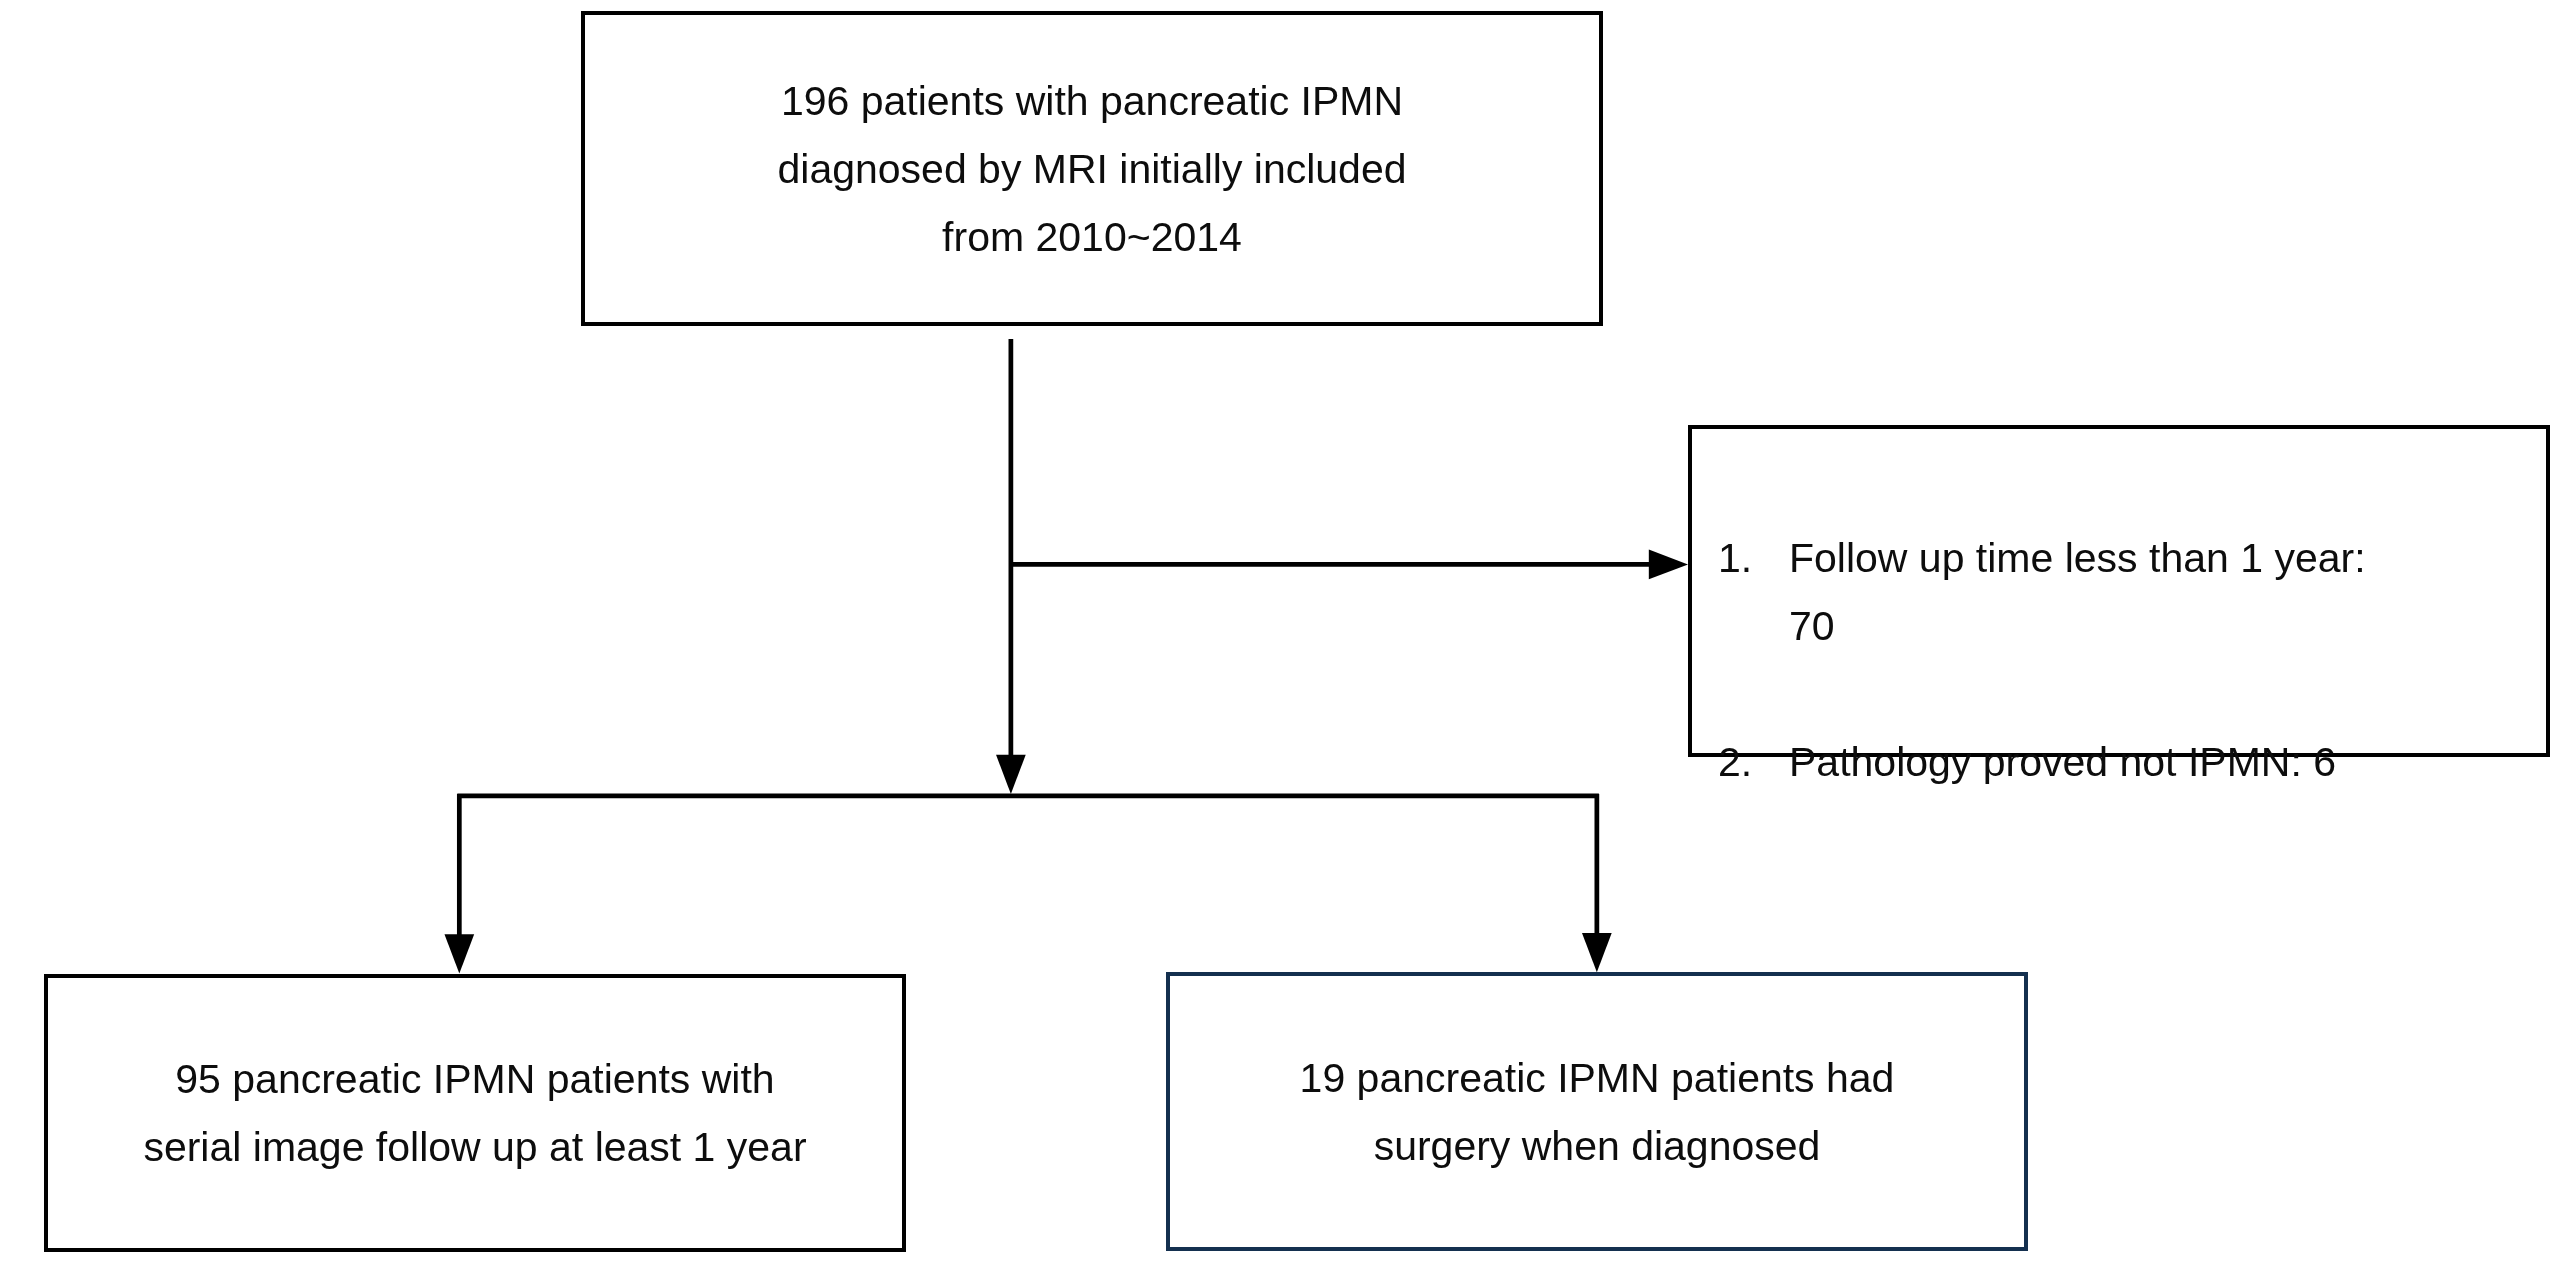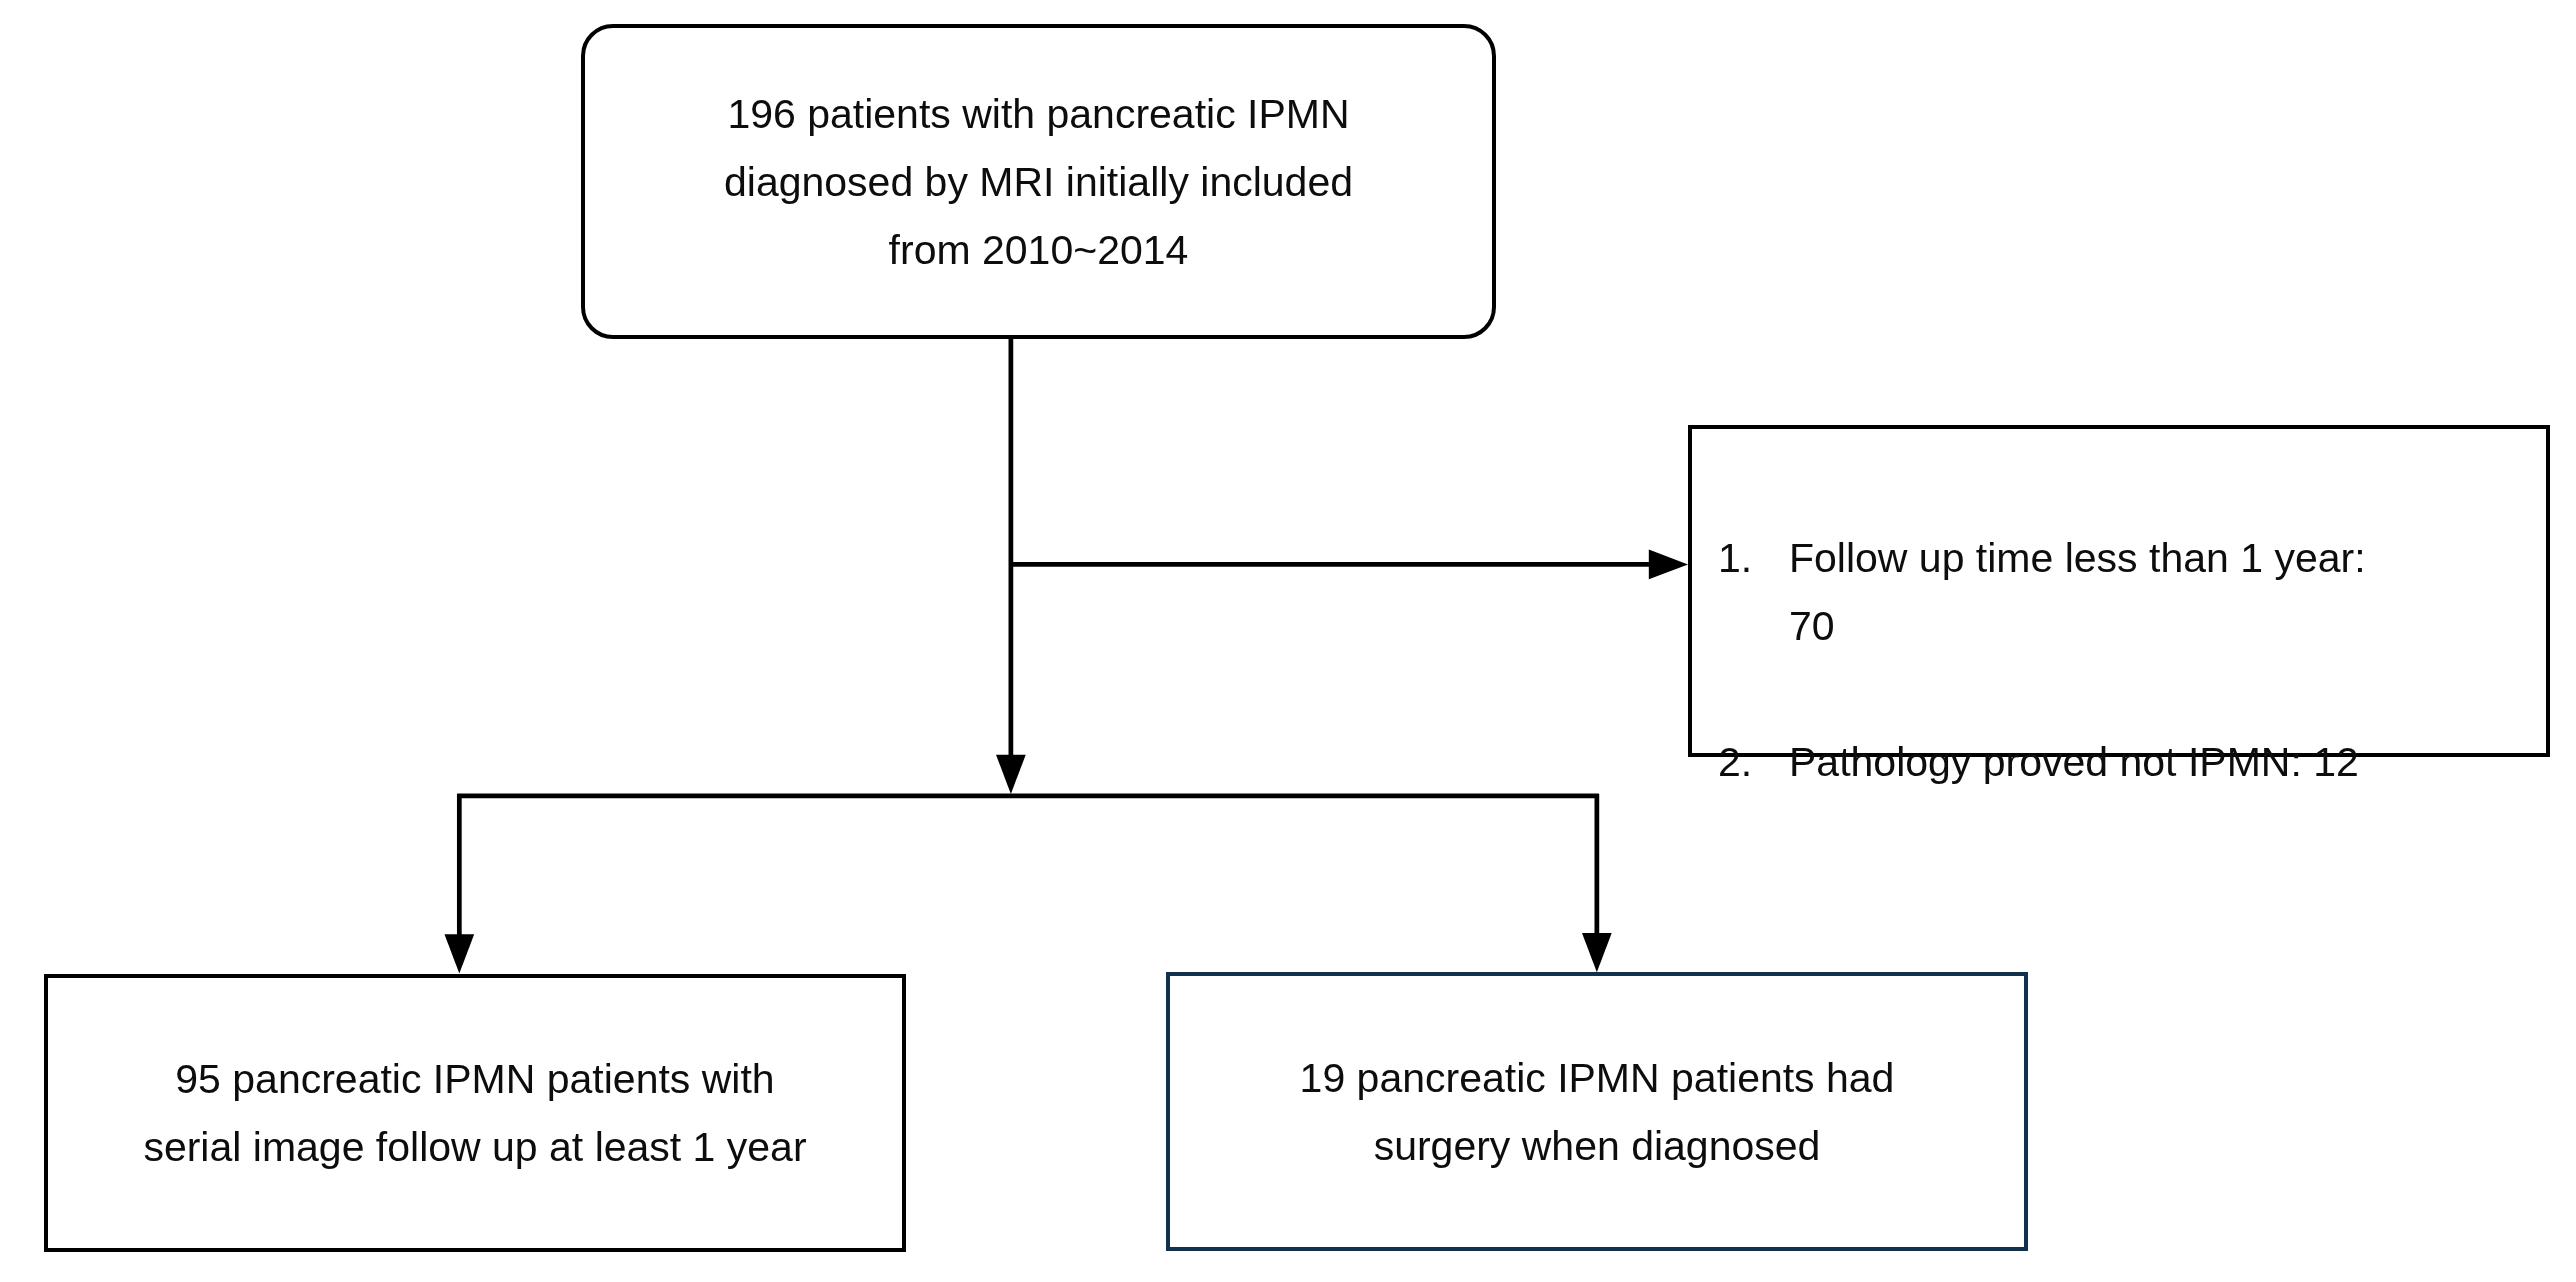--- a/index.html
+++ b/index.html
@@ -38,21 +38,21 @@
     font-size: 41px;
     line-height: 68px;
     white-space: pre-line;
   }
   .box.centered {
     display: flex;
     align-items: center;
     justify-content: center;
     text-align: center;
   }
-  .box-initial   { left: 581px;  top: 24px;   width: 915px; height: 315px; border-radius: 32px; }
+  .box-initial   { left: 581px;  top: 11px;   width: 1022px; height: 315px; }
   .box-excluded  {
     left: 1688px; top: 425px;  width: 862px; height: 332px;
     border-width: 4px;
     padding: 27px 20px 27px 26px;
     text-align: left;
   }
   .box-followup  { left: 44px;   top: 974px; width: 862px; height: 278px; }
   .box-surgery   {
     left: 1166px; top: 972px; width: 862px; height: 279px;
     border-color: #14304f;
@@ -98,21 +98,21 @@
   </div>
 
   <div class="box box-excluded">
     <div class="ex-item">
       <div class="ex-num">1.</div>
       <div class="ex-text">Follow up time less than 1 year:
 70</div>
     </div>
     <div class="ex-item">
       <div class="ex-num">2.</div>
-      <div class="ex-text">Pathology proved not IPMN: 12</div>
+      <div class="ex-text">Pathology proved not IPMN: 6</div>
     </div>
   </div>
 
   <div class="box box-followup centered">
     <div>95 pancreatic IPMN patients with
 serial image follow up at least 1 year</div>
   </div>
 
   <div class="box box-surgery centered">
     <div>19 pancreatic IPMN patients had

